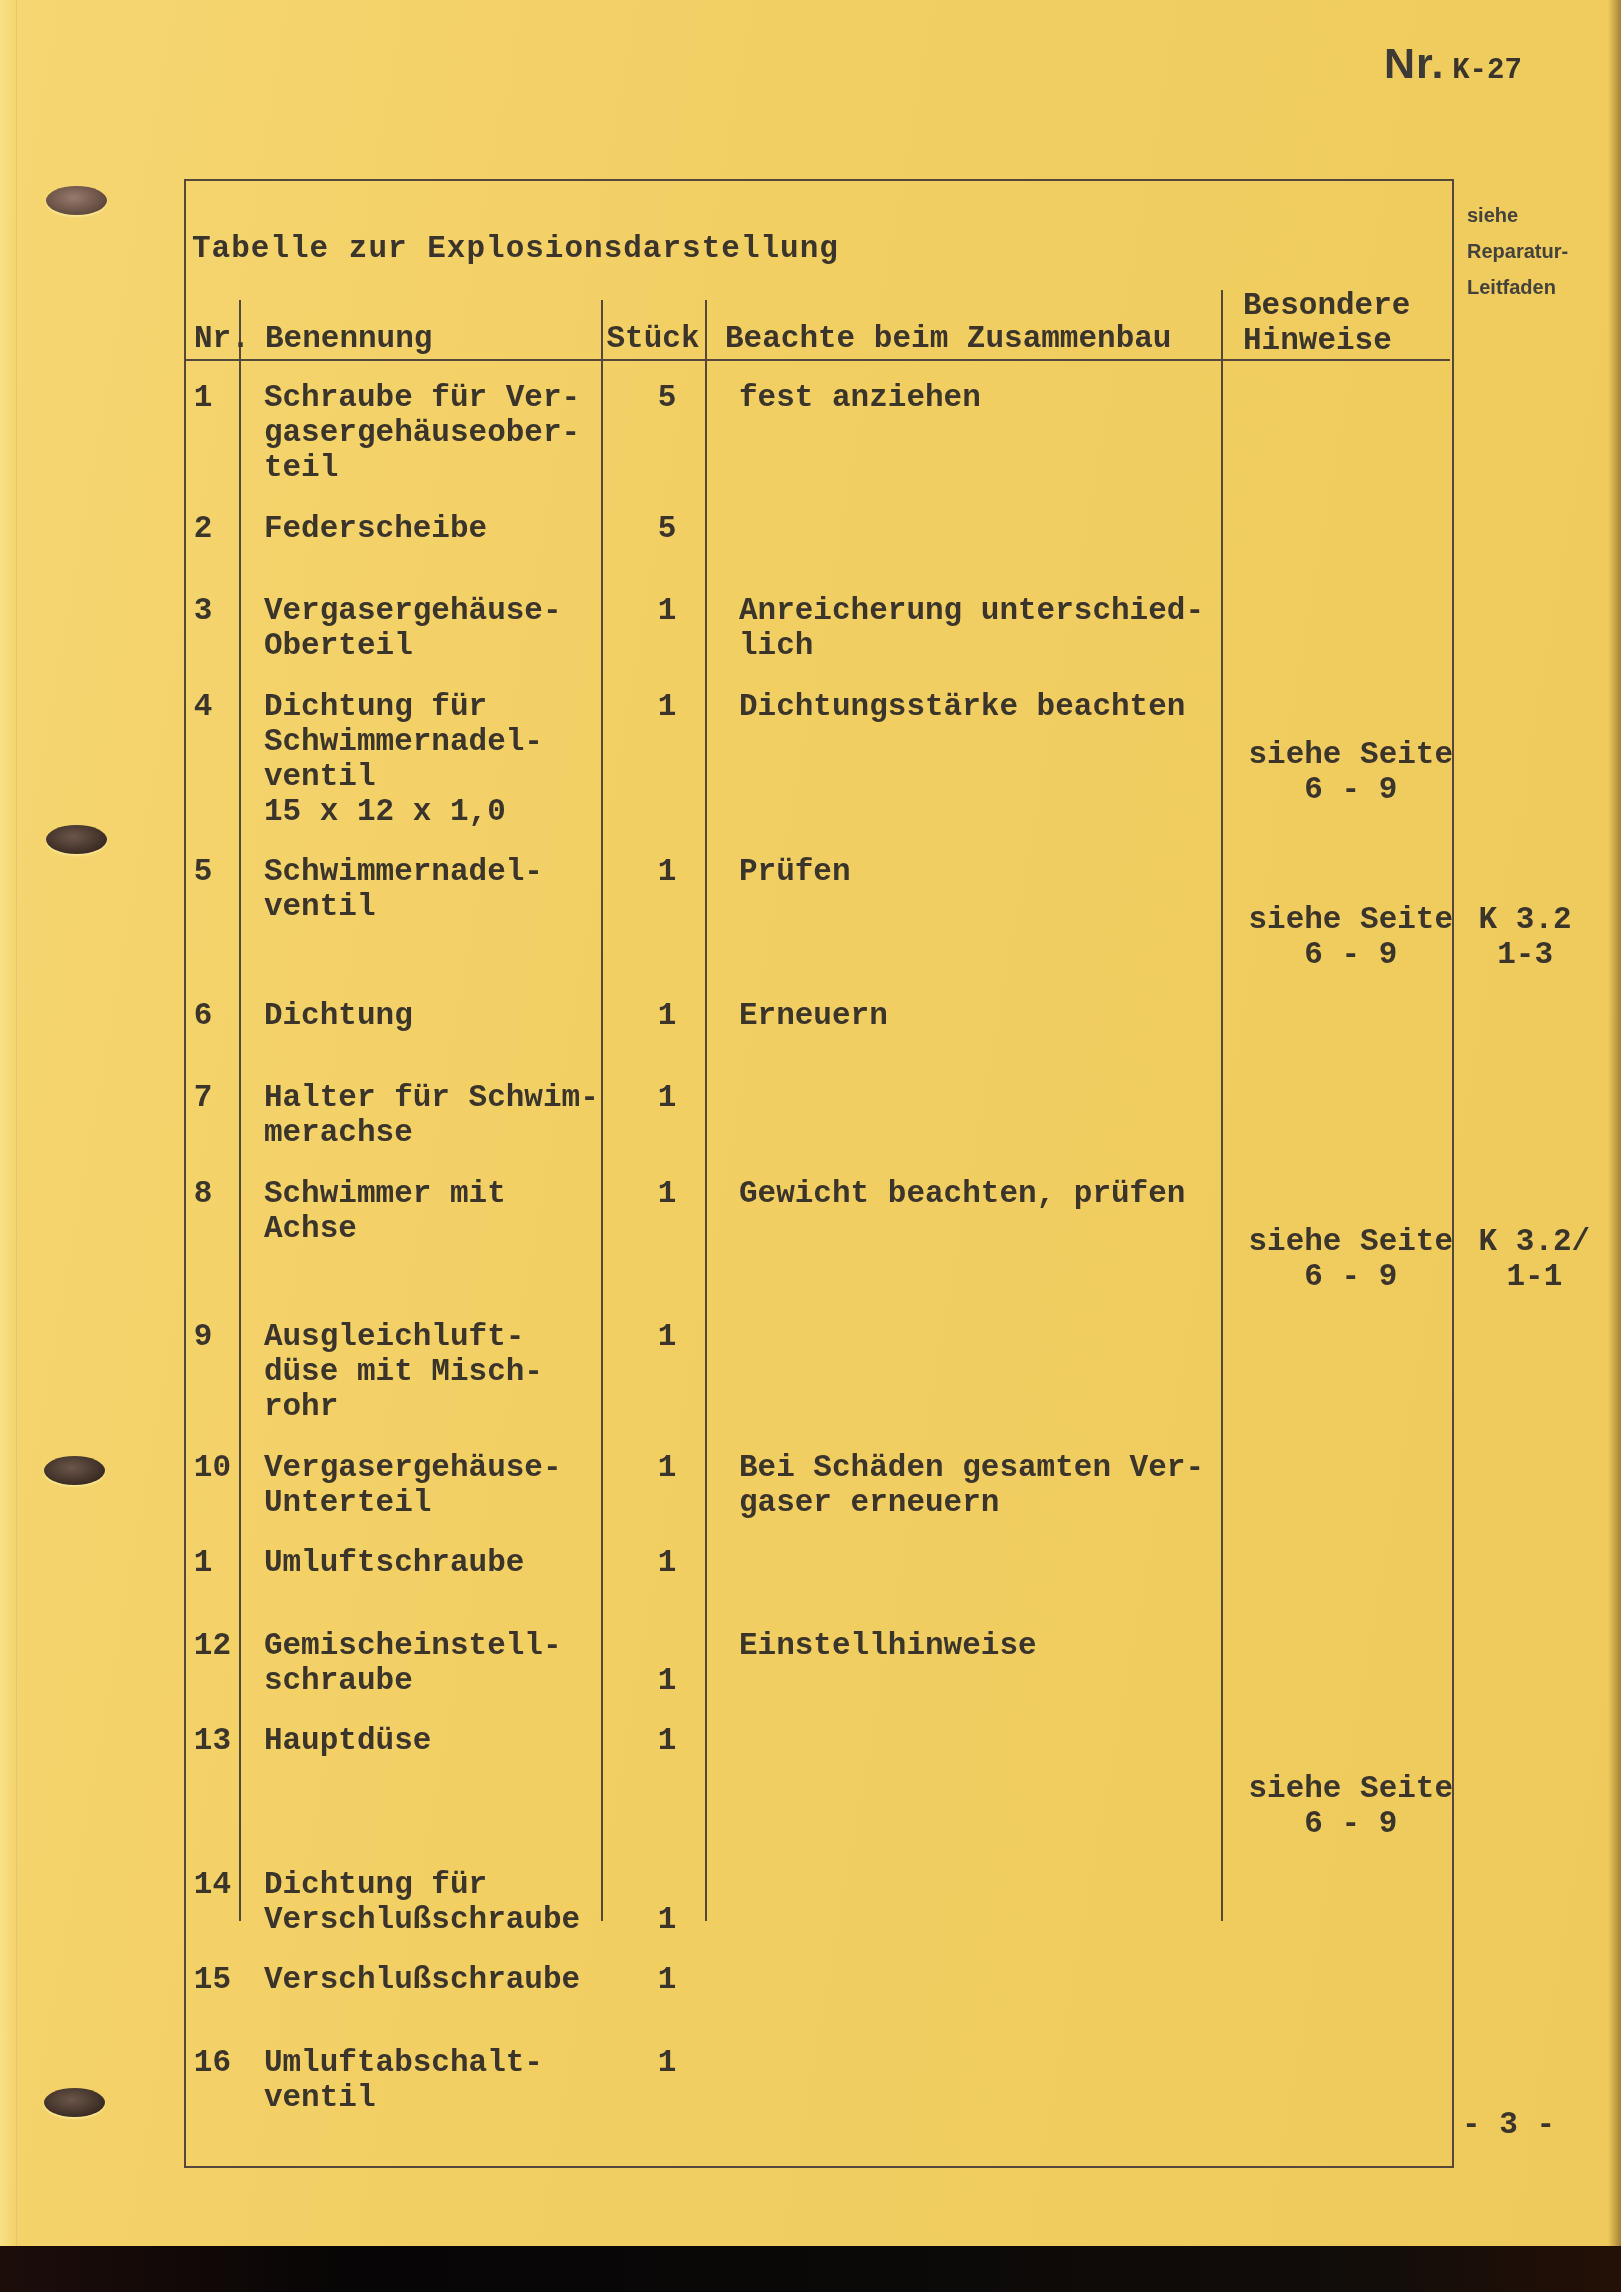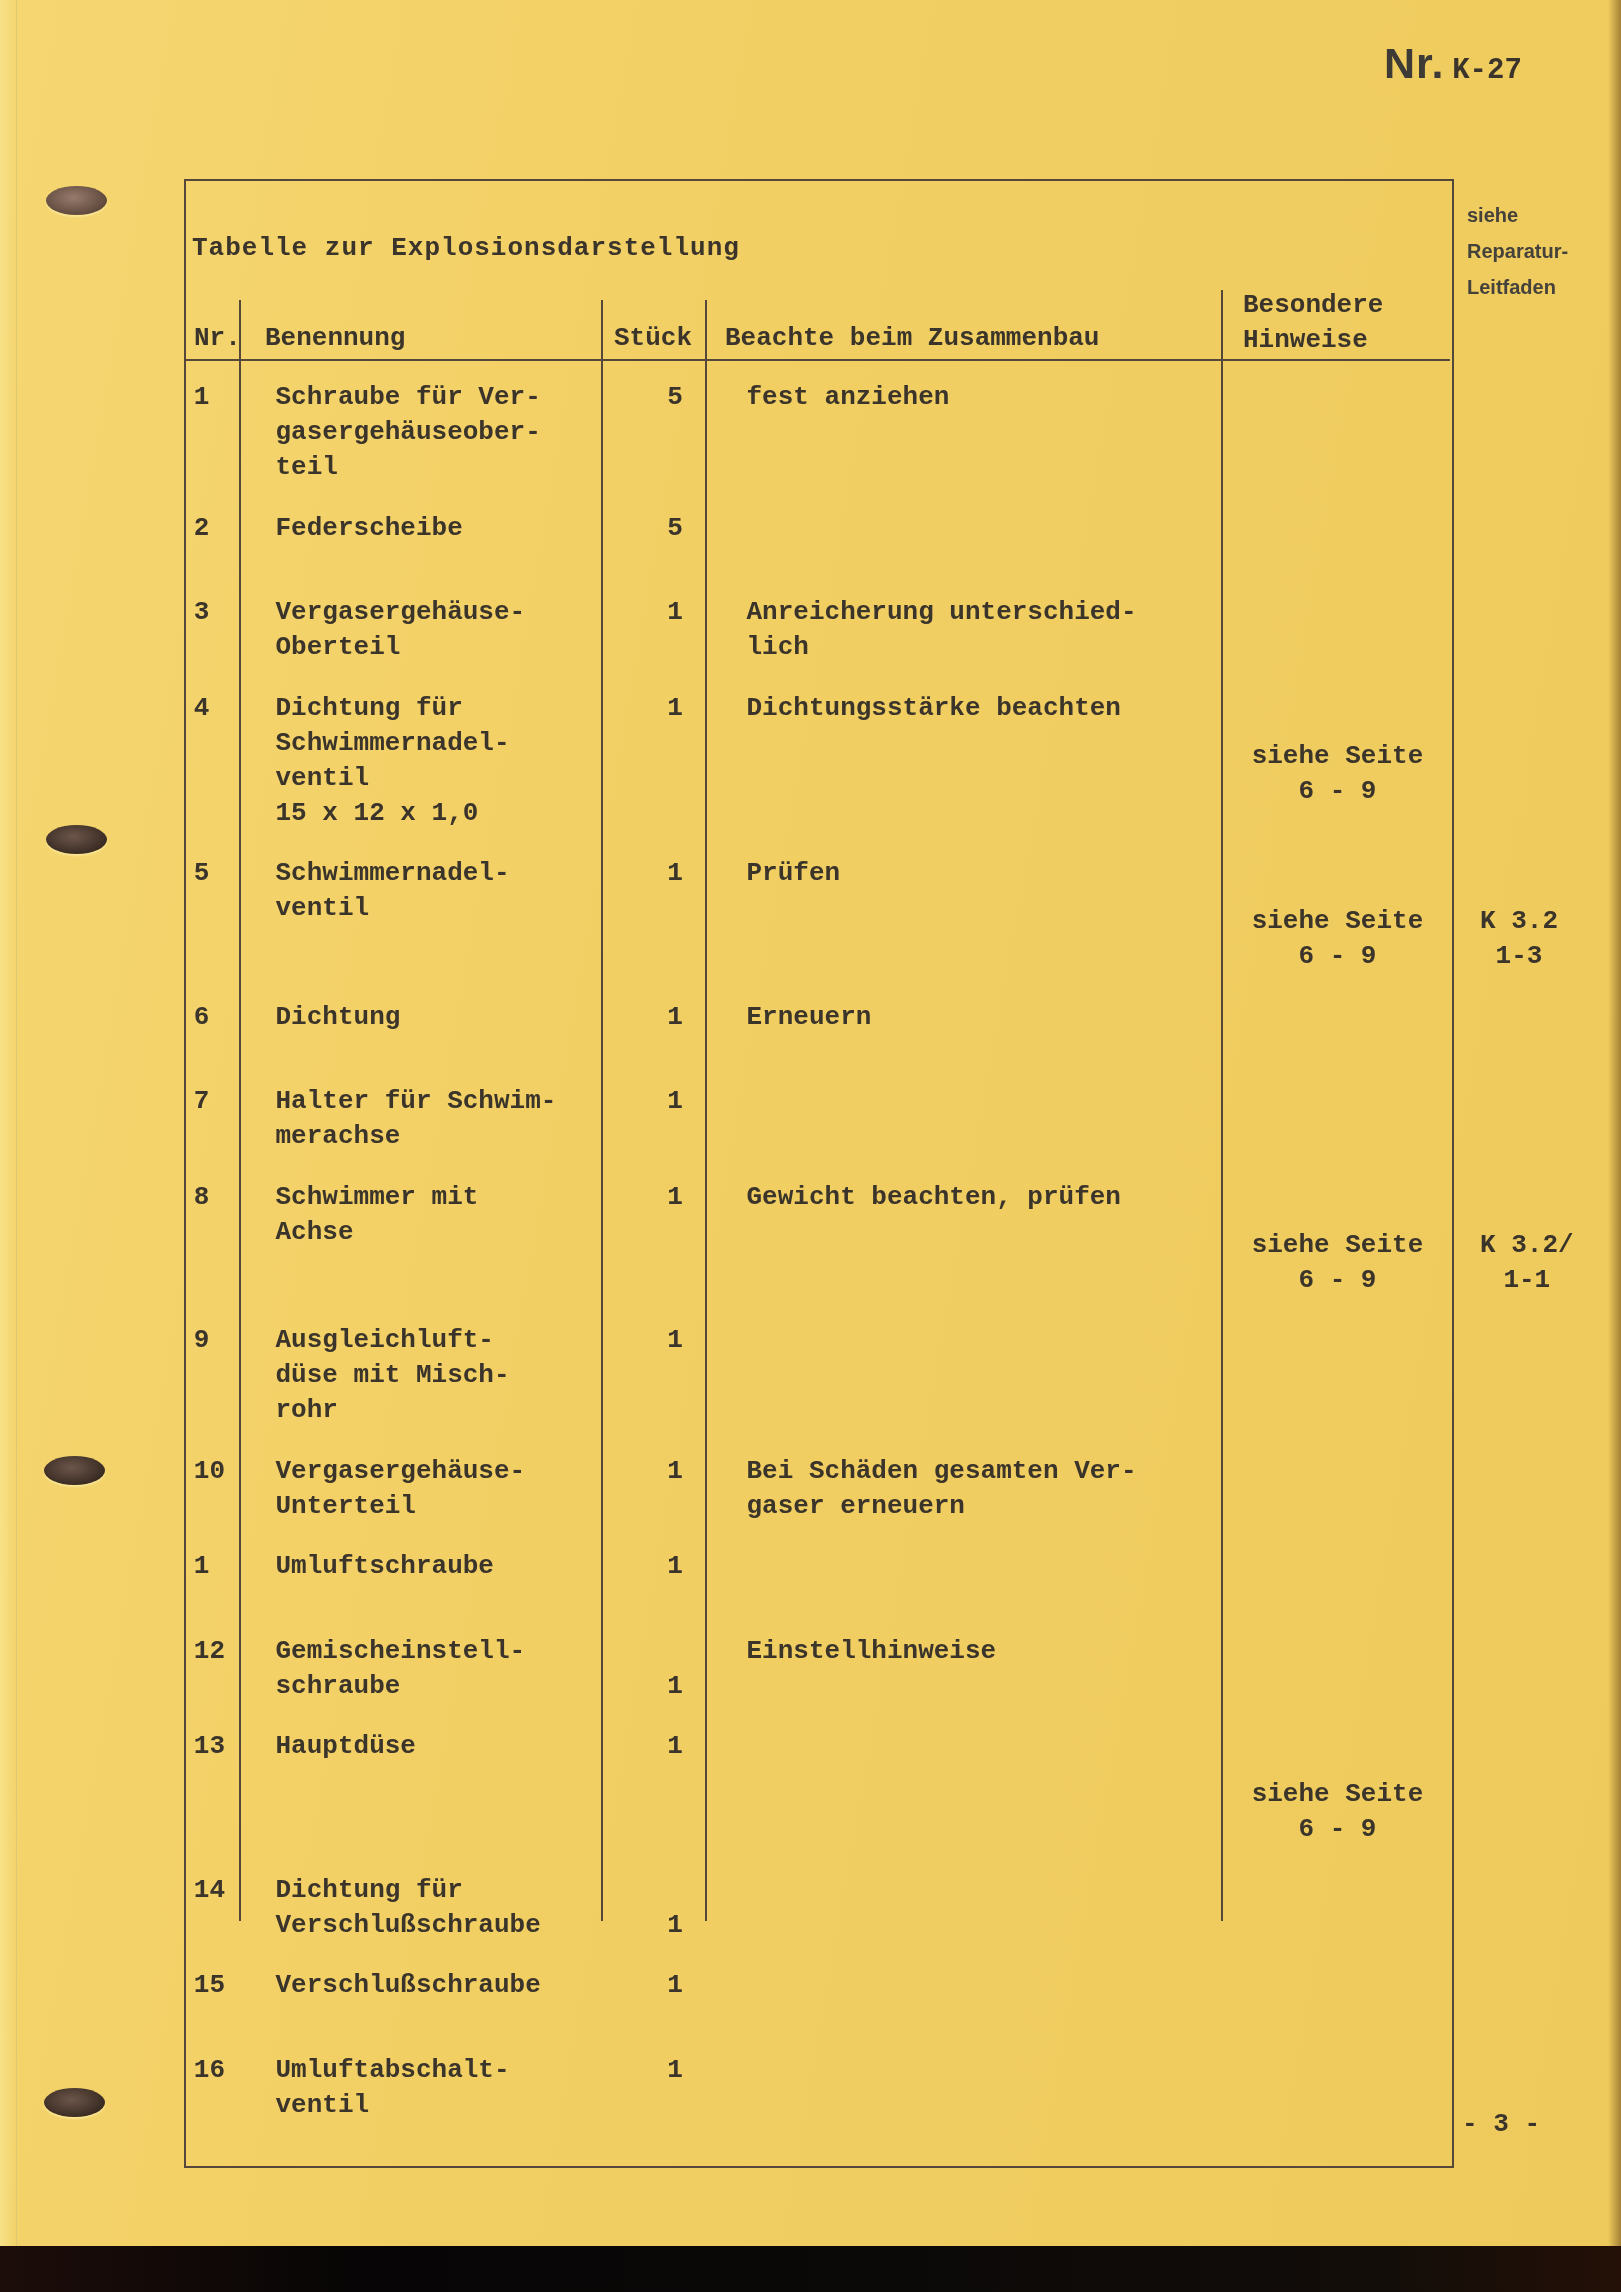--- a/index.html
+++ b/index.html
@@ -2,21 +2,21 @@
 <html><head>
 <meta charset="utf-8">
 <style>
   html,body { margin:0; padding:0; background:#1a1612; }
   .stage {
     position:relative; width:1621px; height:2293px; overflow:hidden;
     background:linear-gradient(100deg,#f5d671 0%, #f2cf63 40%, #eeca5c 100%);
     font-family:"Liberation Mono","DejaVu Sans Mono",monospace;
     color:#3b342b;
   }
-  .mono  { font-family:"Liberation Mono","DejaVu Sans Mono",monospace; font-weight:700; font-size:26px; line-height:35px; color:#3b342b; }
+  .mono  { font-family:"Liberation Mono","DejaVu Sans Mono",monospace; font-weight:700; font-size:31px; line-height:35px; color:#3b342b; }
   .sans  { font-family:"Liberation Sans","DejaVu Sans",sans-serif; font-weight:700; color:#44403a; }
   .abs   { position:absolute; }
 
   
   .left-fold  { left:0; top:0; width:15.7px; height:2247px; background:linear-gradient(90deg,#f7e187,rgba(0,0,0,0)); border-right:1px solid rgba(120,90,30,0.18); }
   .right-edge { right:0; top:0; width:12.7px; height:2247px; background:linear-gradient(270deg,rgba(90,55,15,0.5),rgba(0,0,0,0)); }
   .bottom-bar { left:0; top:2246px; width:1621px; height:47px;
                 background:linear-gradient(90deg,#1c0d0a 0%, #070505 22%, #0b0908 55%, #120d09 85%, #241007 100%); }
 
   .hole { position:absolute; width:61px; height:29px; border-radius:50%;
@@ -42,21 +42,21 @@
   .h-nr   { left:194px;  top:321px; }
   .h-name { left:265px;  top:321px; }
   .h-qty  { left:601px;  top:321px; width:104px; text-align:center; }
   .h-asm  { left:725px;  top:321px; }
   .h-hint { left:1243px; top:288px; }
 
   
   .rows { left:184px; top:380px; width:1451px; }
   .row  { display:flex; align-items:flex-start; margin-bottom:25.5px; }
   .c-nr   { width:55px;  padding-left:9.8px; box-sizing:border-box; }
-  .c-name { width:382px; padding-left:25.5px; box-sizing:border-box;margin-left:12px; }
+  .c-name { width:382px; padding-left:25.5px; box-sizing:border-box; }
   .c-qty  { width:104px; text-align:center; }
   .c-asm  { width:517px; padding-left:20.6px; box-sizing:border-box; }
   .c-hint { width:229px; padding-left:19.6px; box-sizing:border-box; }
   .c-note { width:182px; padding-left:23.5px; box-sizing:border-box; }
   .center-block { display:inline-block; text-align:center;margin-top:48px; }
 </style>
 </head>
 <body>
 
 <div class="stage">

